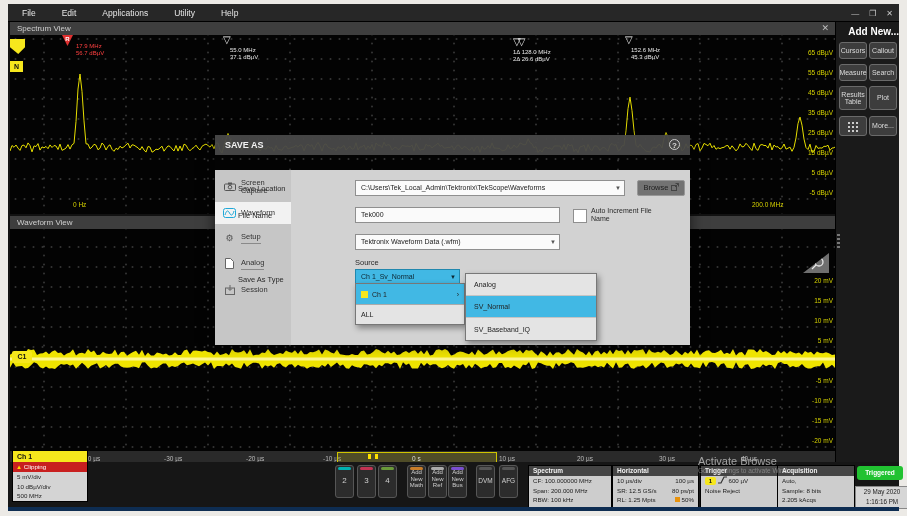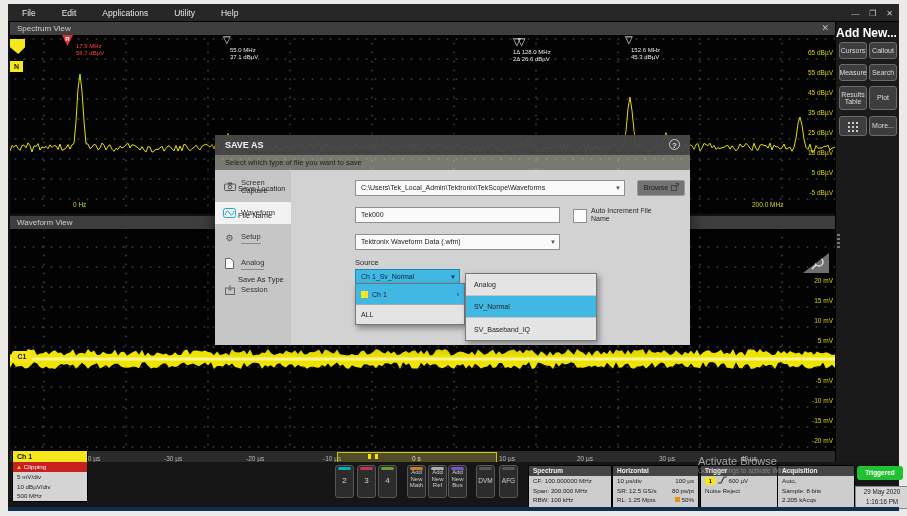--- a/index.html
+++ b/index.html
@@ -27,21 +27,21 @@
   #trig-flag{position:absolute;left:0;top:4px;width:15px;height:15px;background:#f6e71d;clip-path:polygon(0 0,100% 0,100% 55%,55% 100%,0 55%);}
   #n-badge{position:absolute;left:0;top:26px;width:13px;height:11px;background:#f6e71d;color:#111;font-size:7px;font-weight:bold;text-align:center;line-height:11px;}
   
   #c1-badge{position:absolute;left:2px;top:122px;width:20px;height:12px;background:#f6e71d;border-radius:2px;color:#111;font-size:7px;font-weight:bold;text-align:center;line-height:12px;}
   #zoom-corner{position:absolute;right:8px;top:24px;width:26px;height:20px;background:#6f6f6f;clip-path:polygon(100% 0,100% 100%,0 100%);}
   #axis-strip{position:absolute;left:0;top:235px;width:827px;height:15px;background:#2a2a2a;}
   #overview-bar{position:absolute;left:327px;top:1px;width:160px;height:12px;background:rgba(150,140,35,.35);border:1px solid #cfc400;box-sizing:border-box;}
   .ov-tick{position:absolute;top:1px;width:3px;height:5px;background:#ffe100;}
   
   #sidebar{position:absolute;right:0;top:18px;width:63px;bottom:0;background:#1a1a1a;border-left:1px solid #000;}
-  #sidebar-header{position:absolute;top:4px;width:100%;text-align:left;color:#fff;font-size:12px;font-weight:bold;}
+  #sidebar-header{position:absolute;top:4px;width:100%;text-align:right;color:#fff;font-size:10px;font-weight:bold;}
   .side-btn{position:absolute;width:28px;height:17px;background:#3d3d3d;border:1px solid #6a6a6a;border-radius:3px;color:#ddd;font-size:7px;text-align:center;display:flex;align-items:center;justify-content:center;line-height:7.5px;box-sizing:border-box;}
   .grip{position:absolute;left:1px;top:212px;width:3px;height:16px;background:repeating-linear-gradient(#777 0 2px,transparent 2px 4px);}
   
   #badgebar{position:absolute;left:0;top:458px;width:100%;height:45px;background:#161616;}
   .chan-btn{position:absolute;top:3px;width:19px;height:33px;background:#2c2c2c;border:1px solid #565656;border-radius:3px;color:#cfcfcf;font-size:6px;text-align:center;box-sizing:border-box;padding-top:3px;line-height:6.5px;}
   .chan-btn .stripe{position:absolute;left:2px;right:2px;top:1px;height:3px;border-radius:2px;}
   .chan-num{font-size:8px;line-height:24px;}
   .badge{position:absolute;top:3px;background:#cdcdcd;border:1px solid #000;}
   .badge-head{background:#454545;color:#f0f0f0;font-size:6.5px;font-weight:bold;height:10px;line-height:10px;padding-left:4px;}
   .badge-row{font-size:6.2px;color:#1c1c1c;line-height:9.5px;padding-left:4px;white-space:nowrap;}
@@ -305,21 +305,20 @@
   </div>
 
   <div id="blue-strip"></div>
 </div>
 
 <div id="dialog">
   <div id="dlg-title">
     <span>SAVE AS</span>
     <span id="dlg-help">?</span>
   </div>
-  <div id="dlg-sub">Select which type of file you want to save</div>
   <div id="dlg-body">
     <div id="dlg-tabs">
       <div class="dtab" style="top:4px;height:26px;">
         <span class="dicon">
           <svg width="12" height="9">
               <rect x="0.5" y="2" width="11" height="6.5" rx="1" fill="none" stroke="#555"></rect>
               <circle cx="6" cy="5.2" r="1.8" fill="none" stroke="#555"></circle>
               <rect x="4" y="0.5" width="4" height="2" fill="#555"></rect>
             </svg>
         </span>

